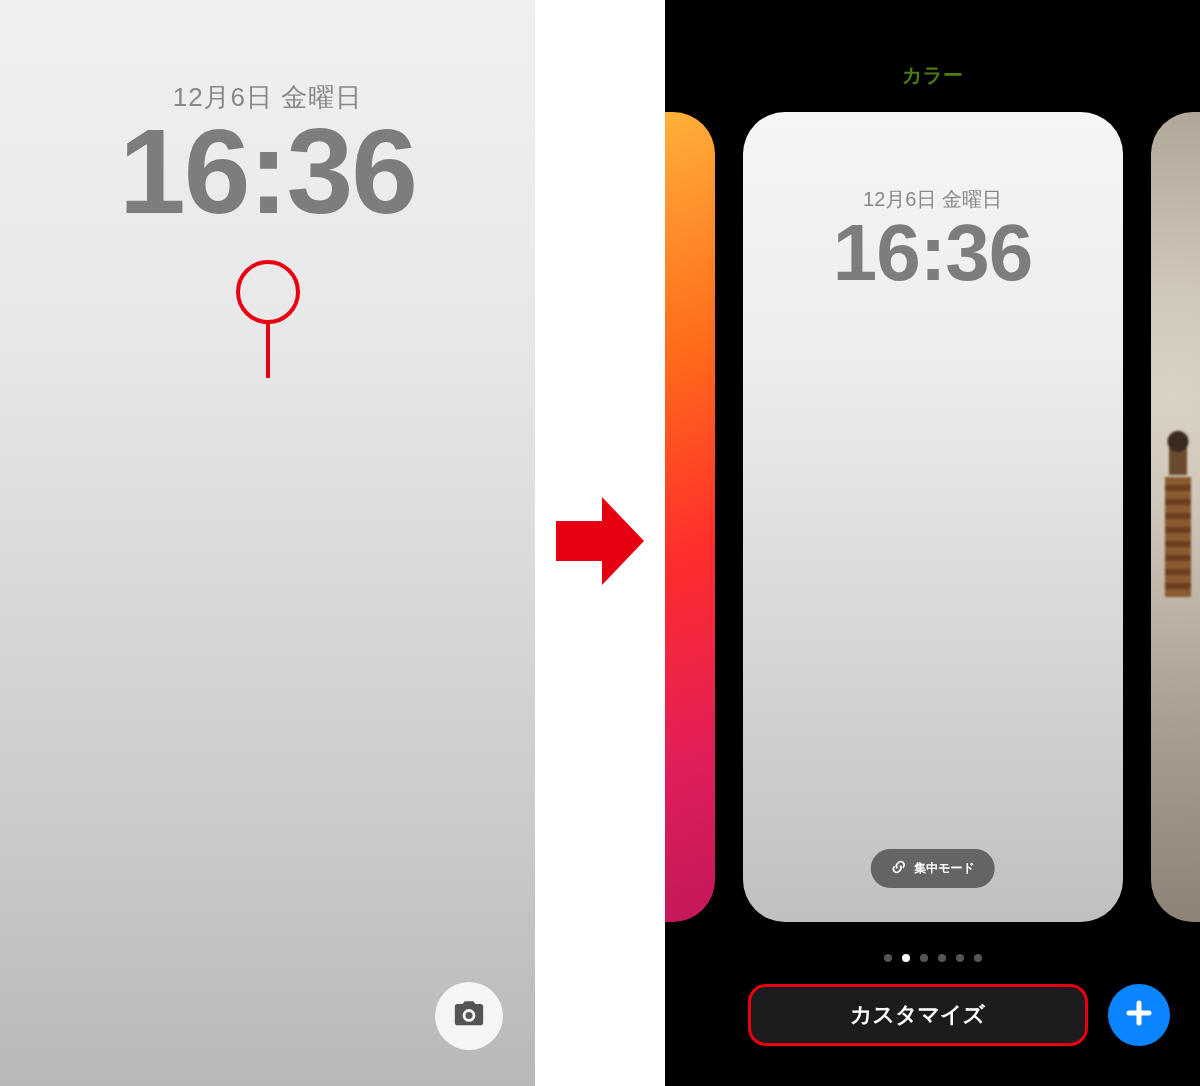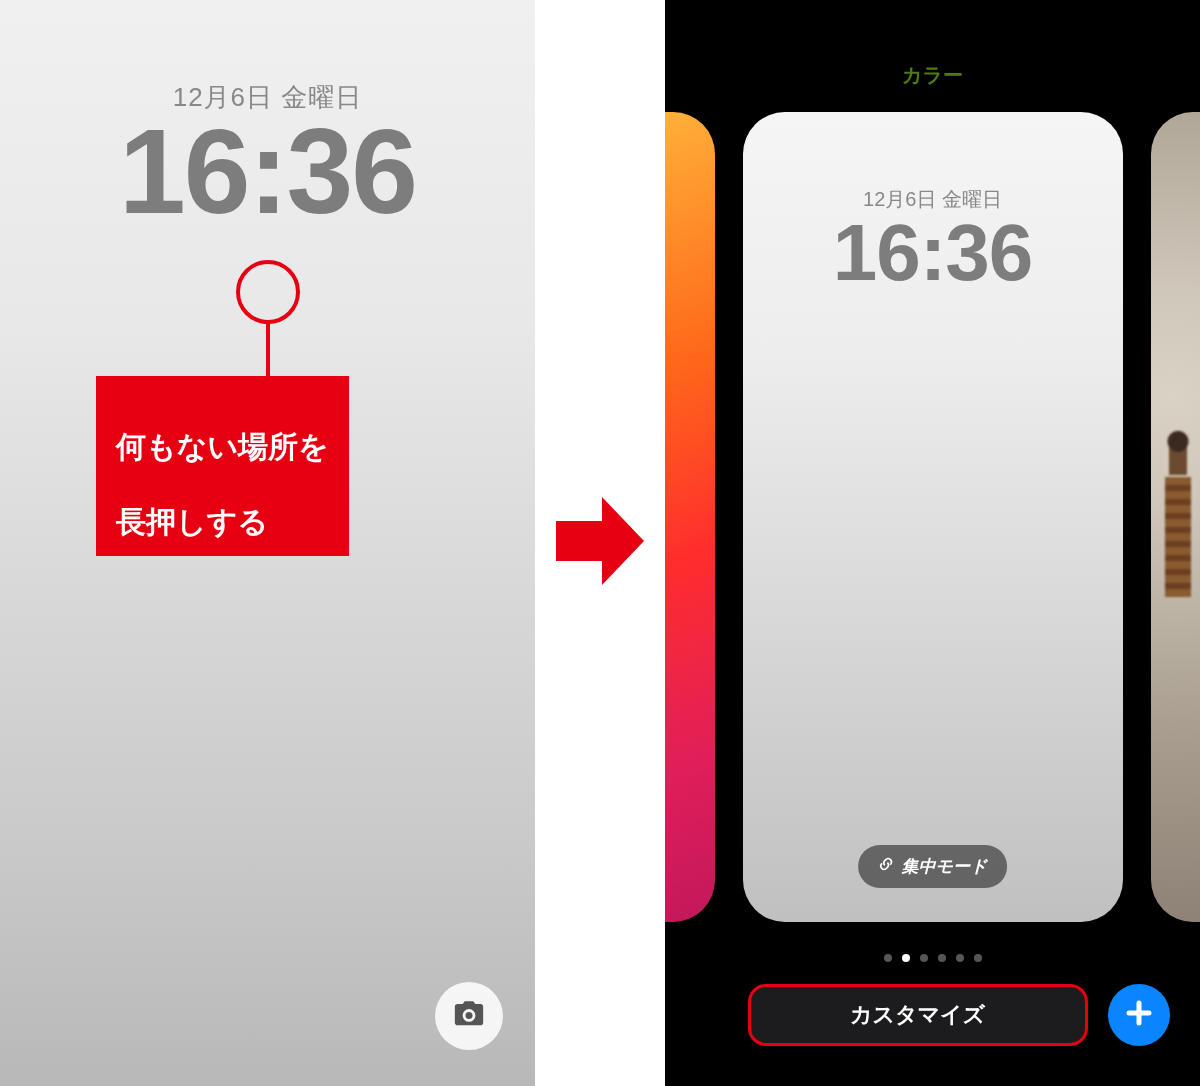--- a/index.html
+++ b/index.html
@@ -170,28 +170,27 @@
     line-height: 1;
     letter-spacing: -1px;
   }
   .focus-pill {
     position: absolute;
     bottom: 34px;
     left: 50%;
     transform: translateX(-50%);
     background: rgba(60,60,60,0.7);
     color: #fff;
-    font-size: 17px;
+    font-size: 12px;
     font-weight: 600;
     padding: 10px 20px;
     border-radius: 24px;
     display: flex;
     align-items: center;
     gap: 8px;
-    font-style: italic;
   }
   .focus-pill svg { width: 16px; height: 16px; stroke: #fff; fill: none; stroke-width: 2.4; }
 
   .page-dots {
     position: absolute;
     bottom: 124px;
     left: 0; right: 0;
     display: flex;
     justify-content: center;
     gap: 10px;
@@ -244,24 +243,20 @@
 </head>
 <body>
 
 <div class="panel left">
   <div class="date">12月6日 金曜日</div>
   <div class="time">16:36</div>
 
   <div class="touch-indicator"></div>
   <div class="touch-line"></div>
 
-  <div class="callout">
-    <span>何もない場所を</span><br>
-    <span>長押しする</span>
-  </div>
 
   <div class="camera-btn">
     <span>
       <svg viewBox="0 0 24 24">
           <path d="M9 3l-1.5 2H4a2 2 0 0 0-2 2v11a2 2 0 0 0 2 2h16a2 2 0 0 0 2-2V7a2 2 0 0 0-2-2h-3.5L15 3H9zm3 5.5A4.5 4.5 0 1 1 7.5 13 4.5 4.5 0 0 1 12 8.5zm0 2A2.5 2.5 0 1 0 14.5 13 2.5 2.5 0 0 0 12 10.5z"></path>
         </svg>
     </span>
   </div>
 </div>
 

